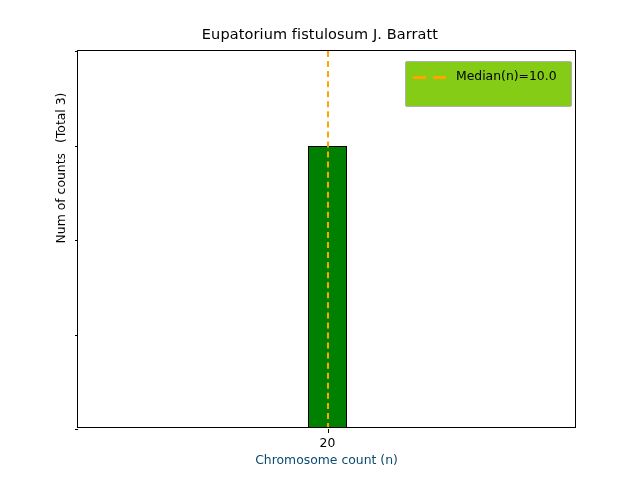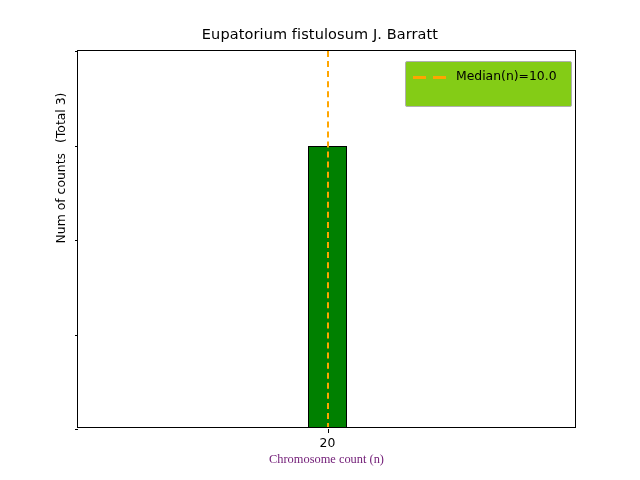--- a/index.html
+++ b/index.html
@@ -89,22 +89,21 @@
     color: #000000;
   }
   
   #xlabel {
     position: absolute;
     left: 77px;
     top: 452px;
     width: 499px;
     text-align: center;
     font-size: 12.4px;
-    color: #701a75;
-    font-family: Liberation Serif, serif;
+    color: #0c4a6e;
   }
   #ylabel-wrap {
     position: absolute;
     left: -150px;
     top: 148px;
     width: 420px;
     height: 40px;
     transform: rotate(-90deg);
     transform-origin: 50% 50%;
     display: flex;

